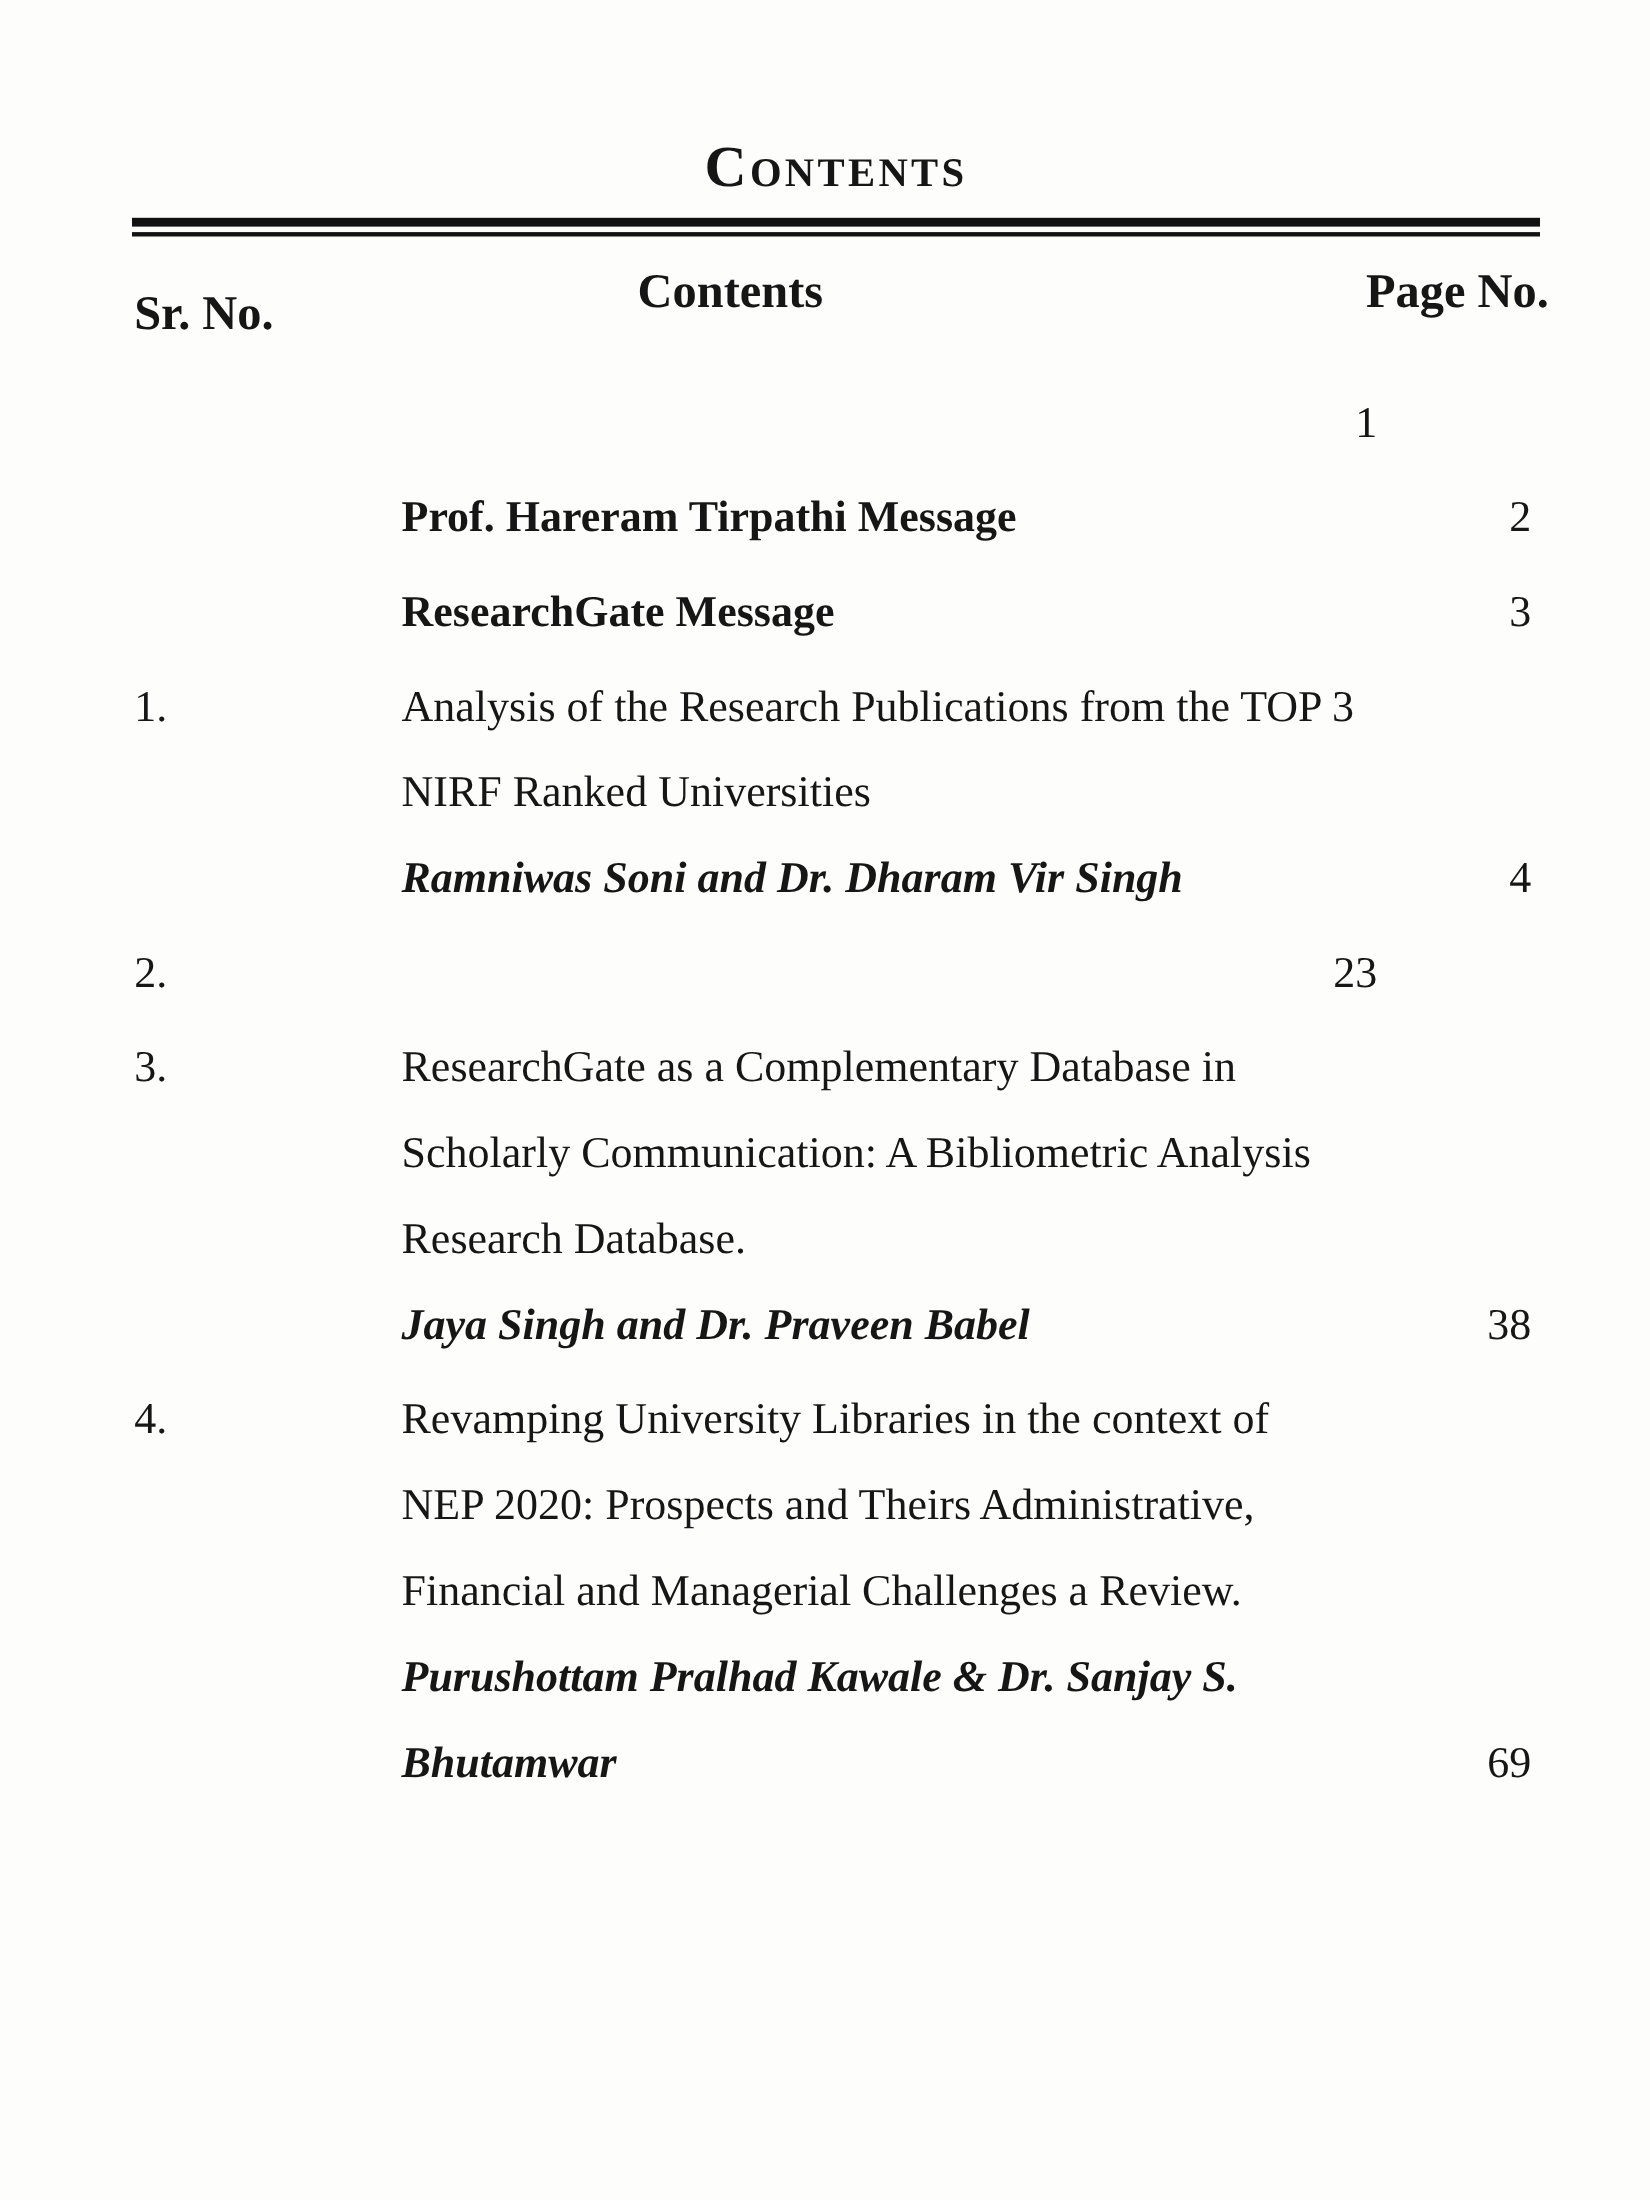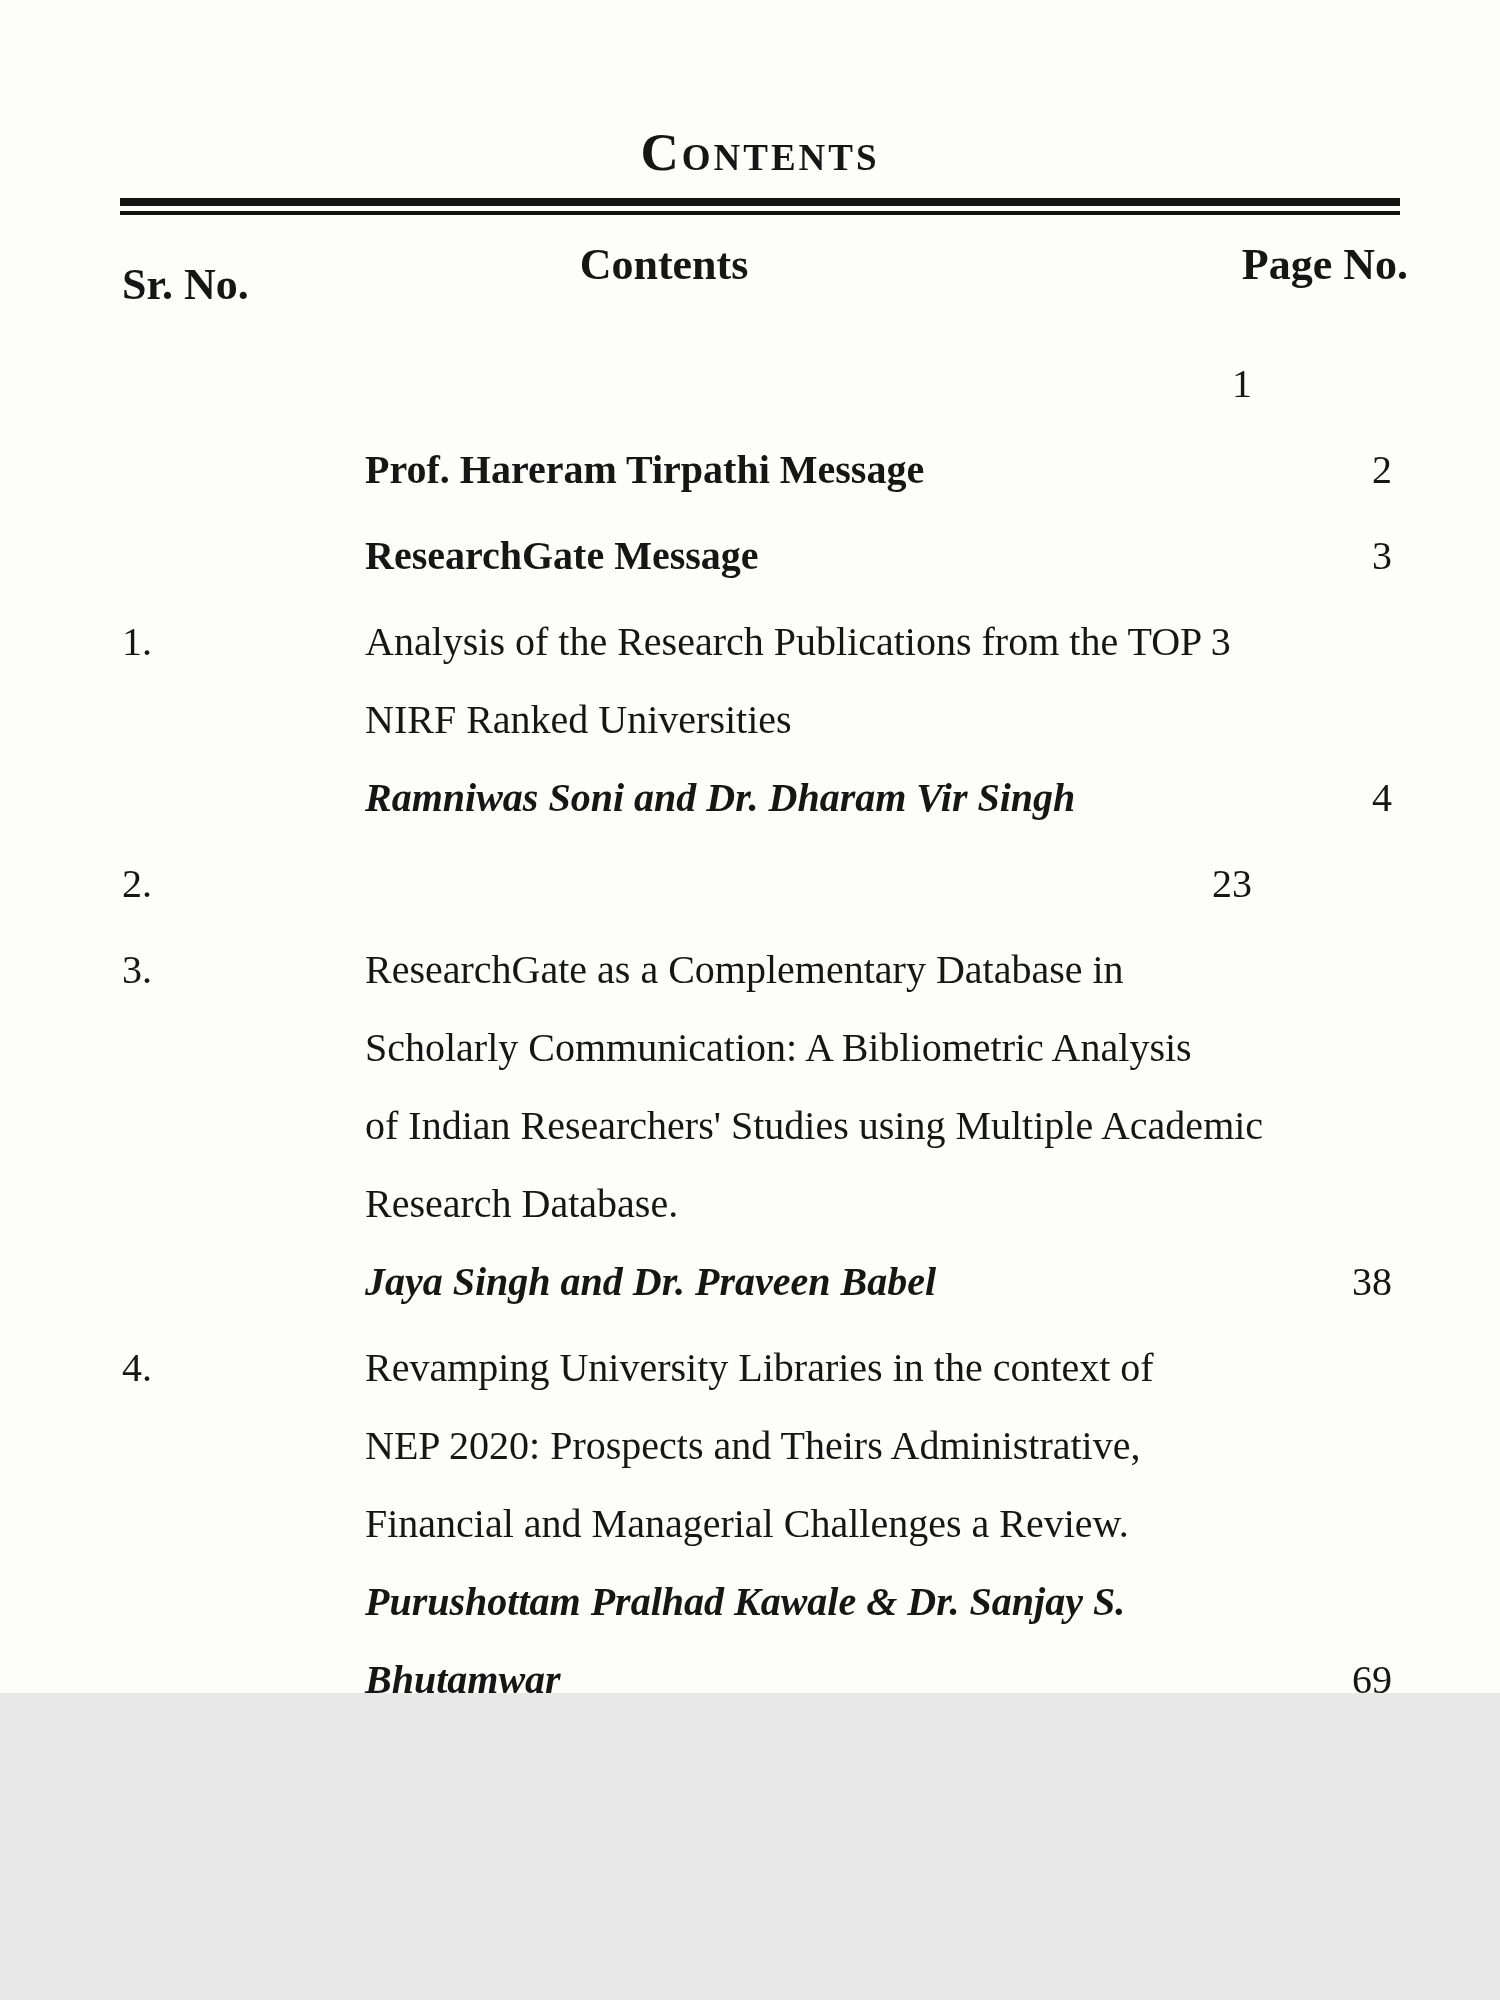--- a/index.html
+++ b/index.html
@@ -3,21 +3,21 @@
 <meta charset="utf-8">
 <style>
   html, body {
     margin: 0;
     padding: 0;
     background: #e8e8e8;
   }
   .page {
     position: relative;
     width: 1500px;
-    height: 1693px;
+    height: 2000px;
     margin: 0 auto;
     background: #fdfdfc;
     color: #161616;
     font-family: "Liberation Serif", "DejaVu Serif", serif;
     overflow: hidden;
   }
 
   
   .doc-title {
     margin-top: 122px;
@@ -143,21 +143,20 @@
   <div class="toc-entry">
     <div class="sr-cell">2.</div>
     <div class="page-cell">23</div>
   </div>
 
   <div class="toc-entry">
     <div class="sr-cell">3.</div>
     <div class="lines-cell">
           <div class="line">ResearchGate as a Complementary Database in</div>
           <div class="line">Scholarly Communication: A Bibliometric Analysis</div>
-          <div class="line">of Indian Researchers' Studies using Multiple Academic</div>
           <div class="line">Research Database.</div>
           <div class="line author-line">Jaya Singh and Dr. Praveen Babel</div>
         </div>
     <div class="page-cell">38</div>
   </div>
 
   <div class="toc-entry">
     <div class="sr-cell">4.</div>
     <div class="lines-cell">
           <div class="line">Revamping University Libraries in the context of</div>

